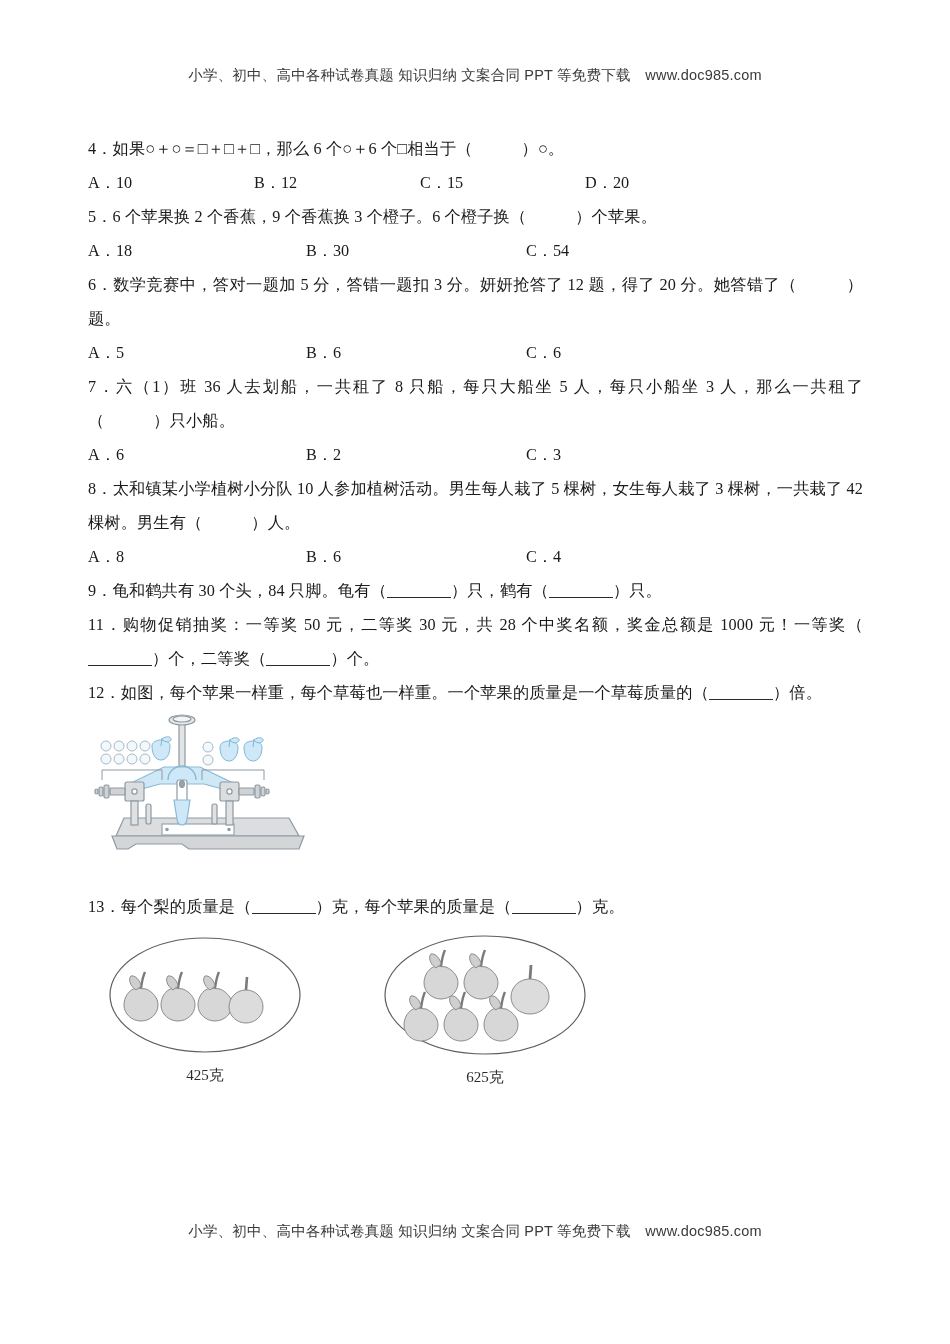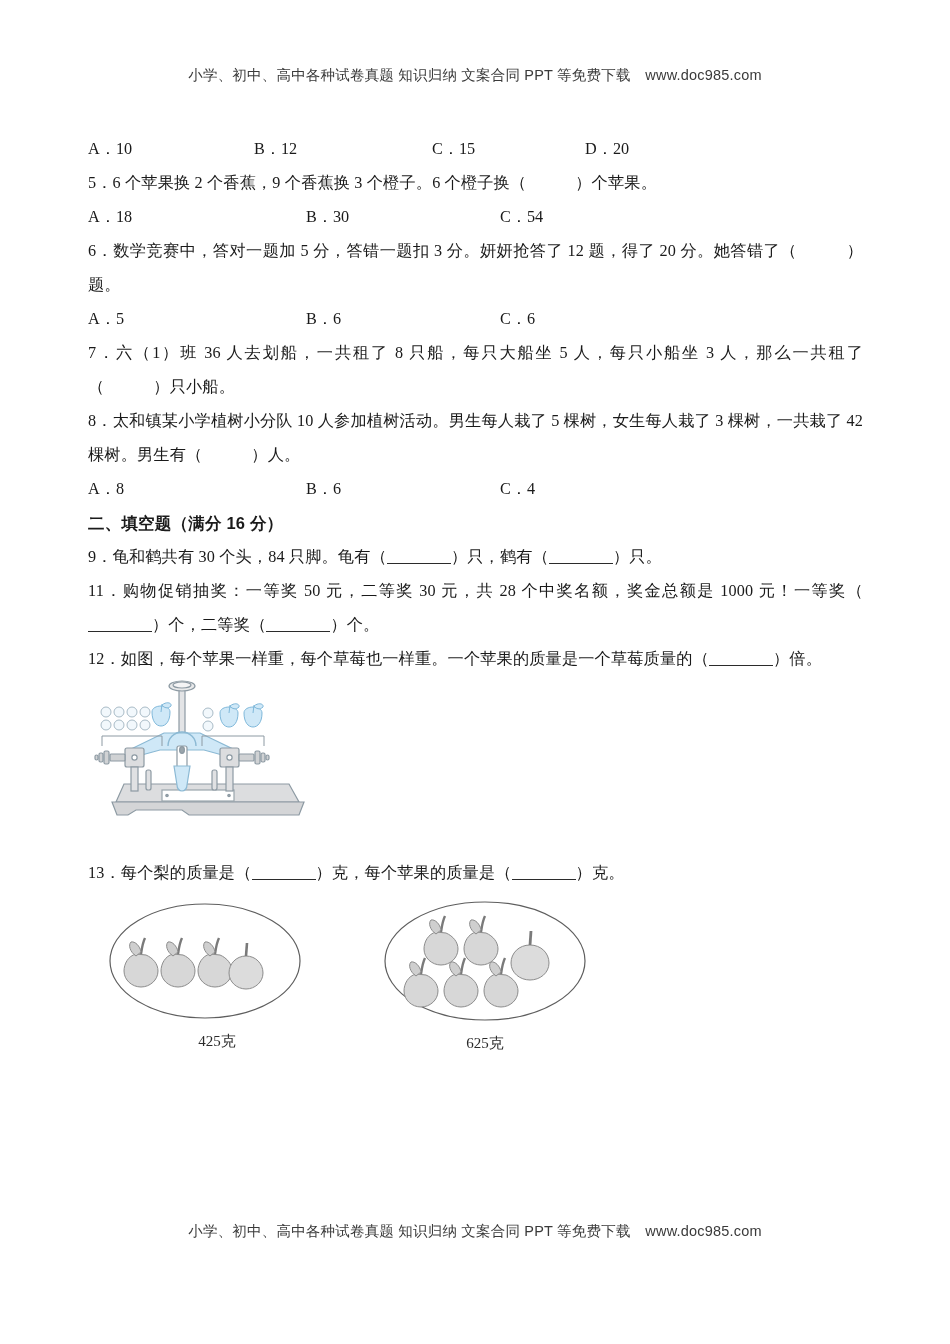--- a/index.html
+++ b/index.html
@@ -59,25 +59,25 @@
     height: 34px;
     font-size: 16.2px;
     line-height: 34px;
   }
   .opts span {
     position: absolute;
     white-space: nowrap;
   }
   .opts4 .o0 { left: 0px; }
   .opts4 .o1 { left: 166px; }
-  .opts4 .o2 { left: 344px; }
+  .opts4 .o2 { left: 332px; }
   .opts4 .o3 { left: 497px; }
   .opts3 .o0 { left: 0px; }
   .opts3 .o1 { left: 218px; }
-  .opts3 .o2 { left: 412px; }
+  .opts3 .o2 { left: 438px; }
 
   .section-head {
     font-family: "Liberation Sans", "DejaVu Sans", sans-serif;
     font-weight: bold;
     font-size: 16.5px;
     line-height: 34px;
     margin: 0;
     letter-spacing: 0.2px;
   }
 
@@ -113,20 +113,21 @@
 </style>
 </head>
 <body>
 
 <div class="page">
 
   <div class="watermark watermark-top">小学、初中、高中各种试卷真题 知识归纳 文案合同 PPT 等免费下载　www.doc985.com</div>
 
   <div class="content">
 
+    <p class="q">4．如果○＋○＝□＋□＋□，那么 6 个○＋6 个□相当于（　　　）○。</p>
     <div class="opts opts4">
       <span class="o0">A．10</span>
       <span class="o1">B．12</span>
       <span class="o2">C．15</span>
       <span class="o3">D．20</span>
     </div>
 
     <p class="q">5．6 个苹果换 2 个香蕉，9 个香蕉换 3 个橙子。6 个橙子换（　　　）个苹果。</p>
     <div class="opts opts3">
       <span class="o0">A．18</span>
@@ -135,29 +136,33 @@
     </div>
 
     <p class="q">6．数学竞赛中，答对一题加 5 分，答错一题扣 3 分。妍妍抢答了 12 题，得了 20 分。她答错了（　　　）题。</p>
     <div class="opts opts3">
       <span class="o0">A．5</span>
       <span class="o1">B．6</span>
       <span class="o2">C．6</span>
     </div>
 
     <p class="q">7．六（1）班 36 人去划船，一共租了 8 只船，每只大船坐 5 人，每只小船坐 3 人，那么一共租了（　　　）只小船。</p>
+    <div class="opts opts3">
+      <span class="o0">A．6</span>
+      <span class="o1">B．2</span>
+      <span class="o2">C．3</span>
+    </div>
 
     <p class="q">8．太和镇某小学植树小分队 10 人参加植树活动。男生每人栽了 5 棵树，女生每人栽了 3 棵树，一共栽了 42 棵树。男生有（　　　）人。</p>
     <div class="opts opts3">
       <span class="o0">A．8</span>
       <span class="o1">B．6</span>
       <span class="o2">C．4</span>
     </div>
 
-    <p class="section-head">二、填空题（满分 16 分）</p>
 
     <p class="q"><span>9．龟和鹤共有 30 个头，84 只脚。龟有（</span><span class="blank blank-md"></span><span>）只，鹤有（</span><span class="blank blank-md"></span><span>）只。</span></p>
 
 
     <p class="q"><span>11．购物促销抽奖：一等奖 50 元，二等奖 30 元，共 28 个中奖名额，奖金总额是 1000 元！一等奖（</span><span class="blank blank-md"></span><span>）个，二等奖（</span><span class="blank blank-md"></span><span>）个。</span></p>
 
     <p class="q"><span>12．如图，每个苹果一样重，每个草莓也一样重。一个苹果的质量是一个草莓质量的（</span><span class="blank blank-md"></span><span>）倍。</span></p>
 
     <div class="fig-balance">
       <svg width="300" height="150" viewBox="0 0 300 150">
@@ -303,21 +308,21 @@
             <path d="M363 78 c1 -7 2 -12 4 -16" fill="none" stroke="#7a7a7a" stroke-width="2.4"></path>
             <path d="M358 80 c-6 -4 -8 -11 -5 -14 c4 -1 9 4 10 10 z" fill="#cfcfcf"></path>
           </g>
           <g stroke="#8c8c8c" stroke-width="1" fill="#d7d7d7">
             <path d="M398 78 c-8 2 -12 10 -12 17 c0 9 8 16 17 16 c9 0 17 -7 17 -16 c0 -7 -5 -13 -12 -16 z"></path>
             <path d="M403 78 c1 -7 2 -12 4 -16" fill="none" stroke="#7a7a7a" stroke-width="2.4"></path>
             <path d="M398 80 c-6 -4 -8 -11 -5 -14 c4 -1 9 4 10 10 z" fill="#cfcfcf"></path>
           </g>
         </g>
       </svg>
-      <div class="fig-caption" style="left:74px; top:136px; width:90px;">425克</div>
+      <div class="fig-caption" style="left:62px; top:136px; width:90px;">425克</div>
       <div class="fig-caption" style="left:342px; top:138px; width:90px;">625克</div>
     </div>
 
   </div>
 
   <div class="watermark watermark-bottom">小学、初中、高中各种试卷真题 知识归纳 文案合同 PPT 等免费下载　www.doc985.com</div>
 
 </div>
 
 </body></html>

